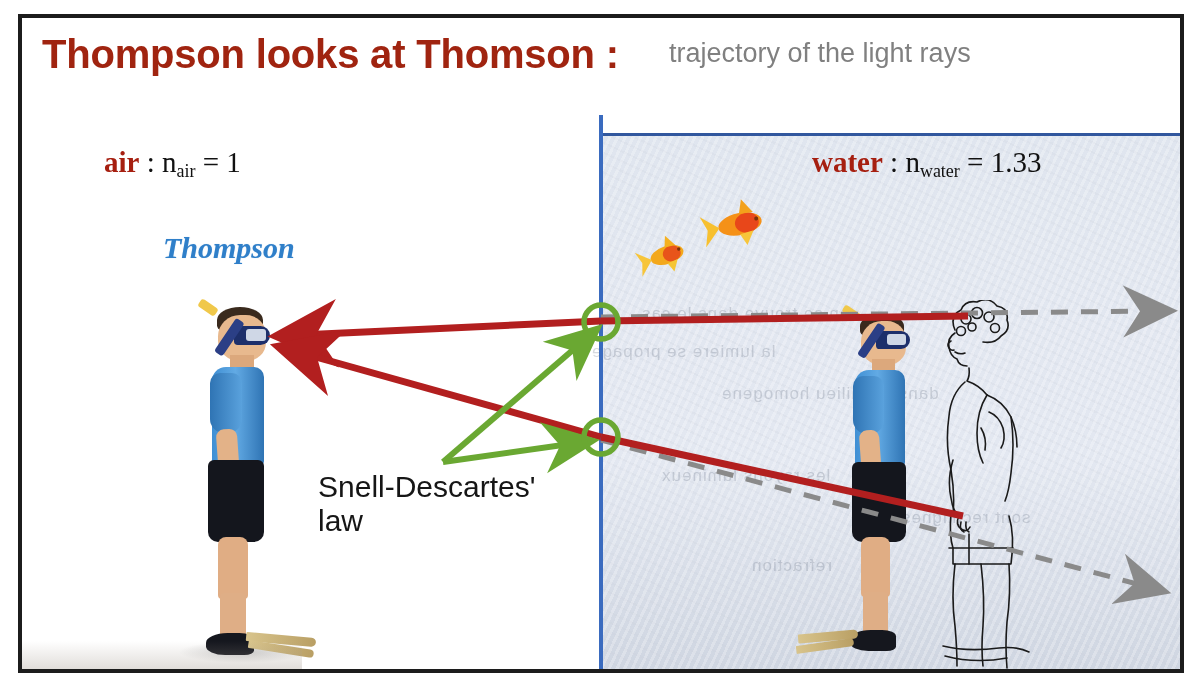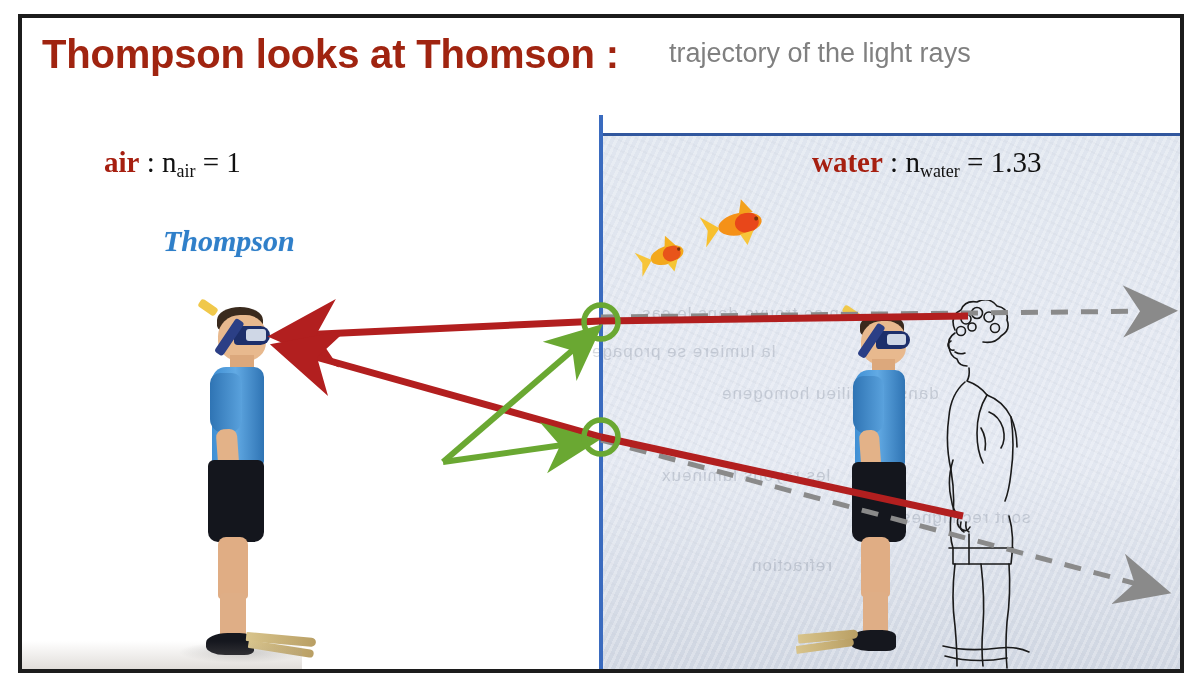--- a/index.html
+++ b/index.html
@@ -93,21 +93,21 @@
 
   .person-name{
     position:absolute;
     font-family:"Liberation Serif", serif;
     font-style:italic;font-weight:bold;
     font-size:30px;
     color:#2f7fc9;
     white-space:nowrap;
     text-shadow:0 0 1px rgba(47,127,201,.35);
   }
-  #name-left{left:163px;top:224px;}
+  #name-left{left:163px;top:231px;}
   #name-right{left:892px;top:228px;}
 
   #snell-label{
     position:absolute;left:318px;top:470px;
     font-size:30px;line-height:1.12;
     color:#161616;
     white-space:pre-line;
     font-weight:400;
   }
 
@@ -184,20 +184,22 @@
   <div id="air-label" class="medium-label">
     <span class="nm">air</span><span> : </span><span>n</span><sub>air</sub><span> = </span><span>1</span>
   </div>
 
   <div id="water-label" class="medium-label">
     <span class="nm">water</span><span> : </span><span>n</span><sub>water</sub><span> = </span><span>1.33</span>
   </div>
 
   <div id="name-left" class="person-name">Thompson</div>
 
+  <div id="snell-label">Snell-Descartes'
+law</div>
 
   <div class="diver" id="thompson" style="left:190px;top:305px;width:110px;height:360px;">
     <div class="d-shadow" style="left:-12px;top:336px;width:130px;height:22px;"></div>
 
     <div class="d-hair" style="left:27px;top:2px;width:46px;height:26px;"></div>
     <div class="d-head" style="left:28px;top:10px;width:48px;height:46px;"></div>
     <div class="d-mask" style="left:44px;top:21px;width:36px;height:19px;border-radius:4px 10px 10px 4px;"></div>
     <div class="d-mask-glass" style="left:56px;top:24px;width:20px;height:12px;"></div>
     <div class="d-snorkel" style="left:24px;top:6px;width:10px;height:40px;transform:rotate(34deg);"></div>
     <div class="d-snorkel-tip" style="left:8px;top:-2px;width:20px;height:9px;transform:rotate(34deg);"></div>

